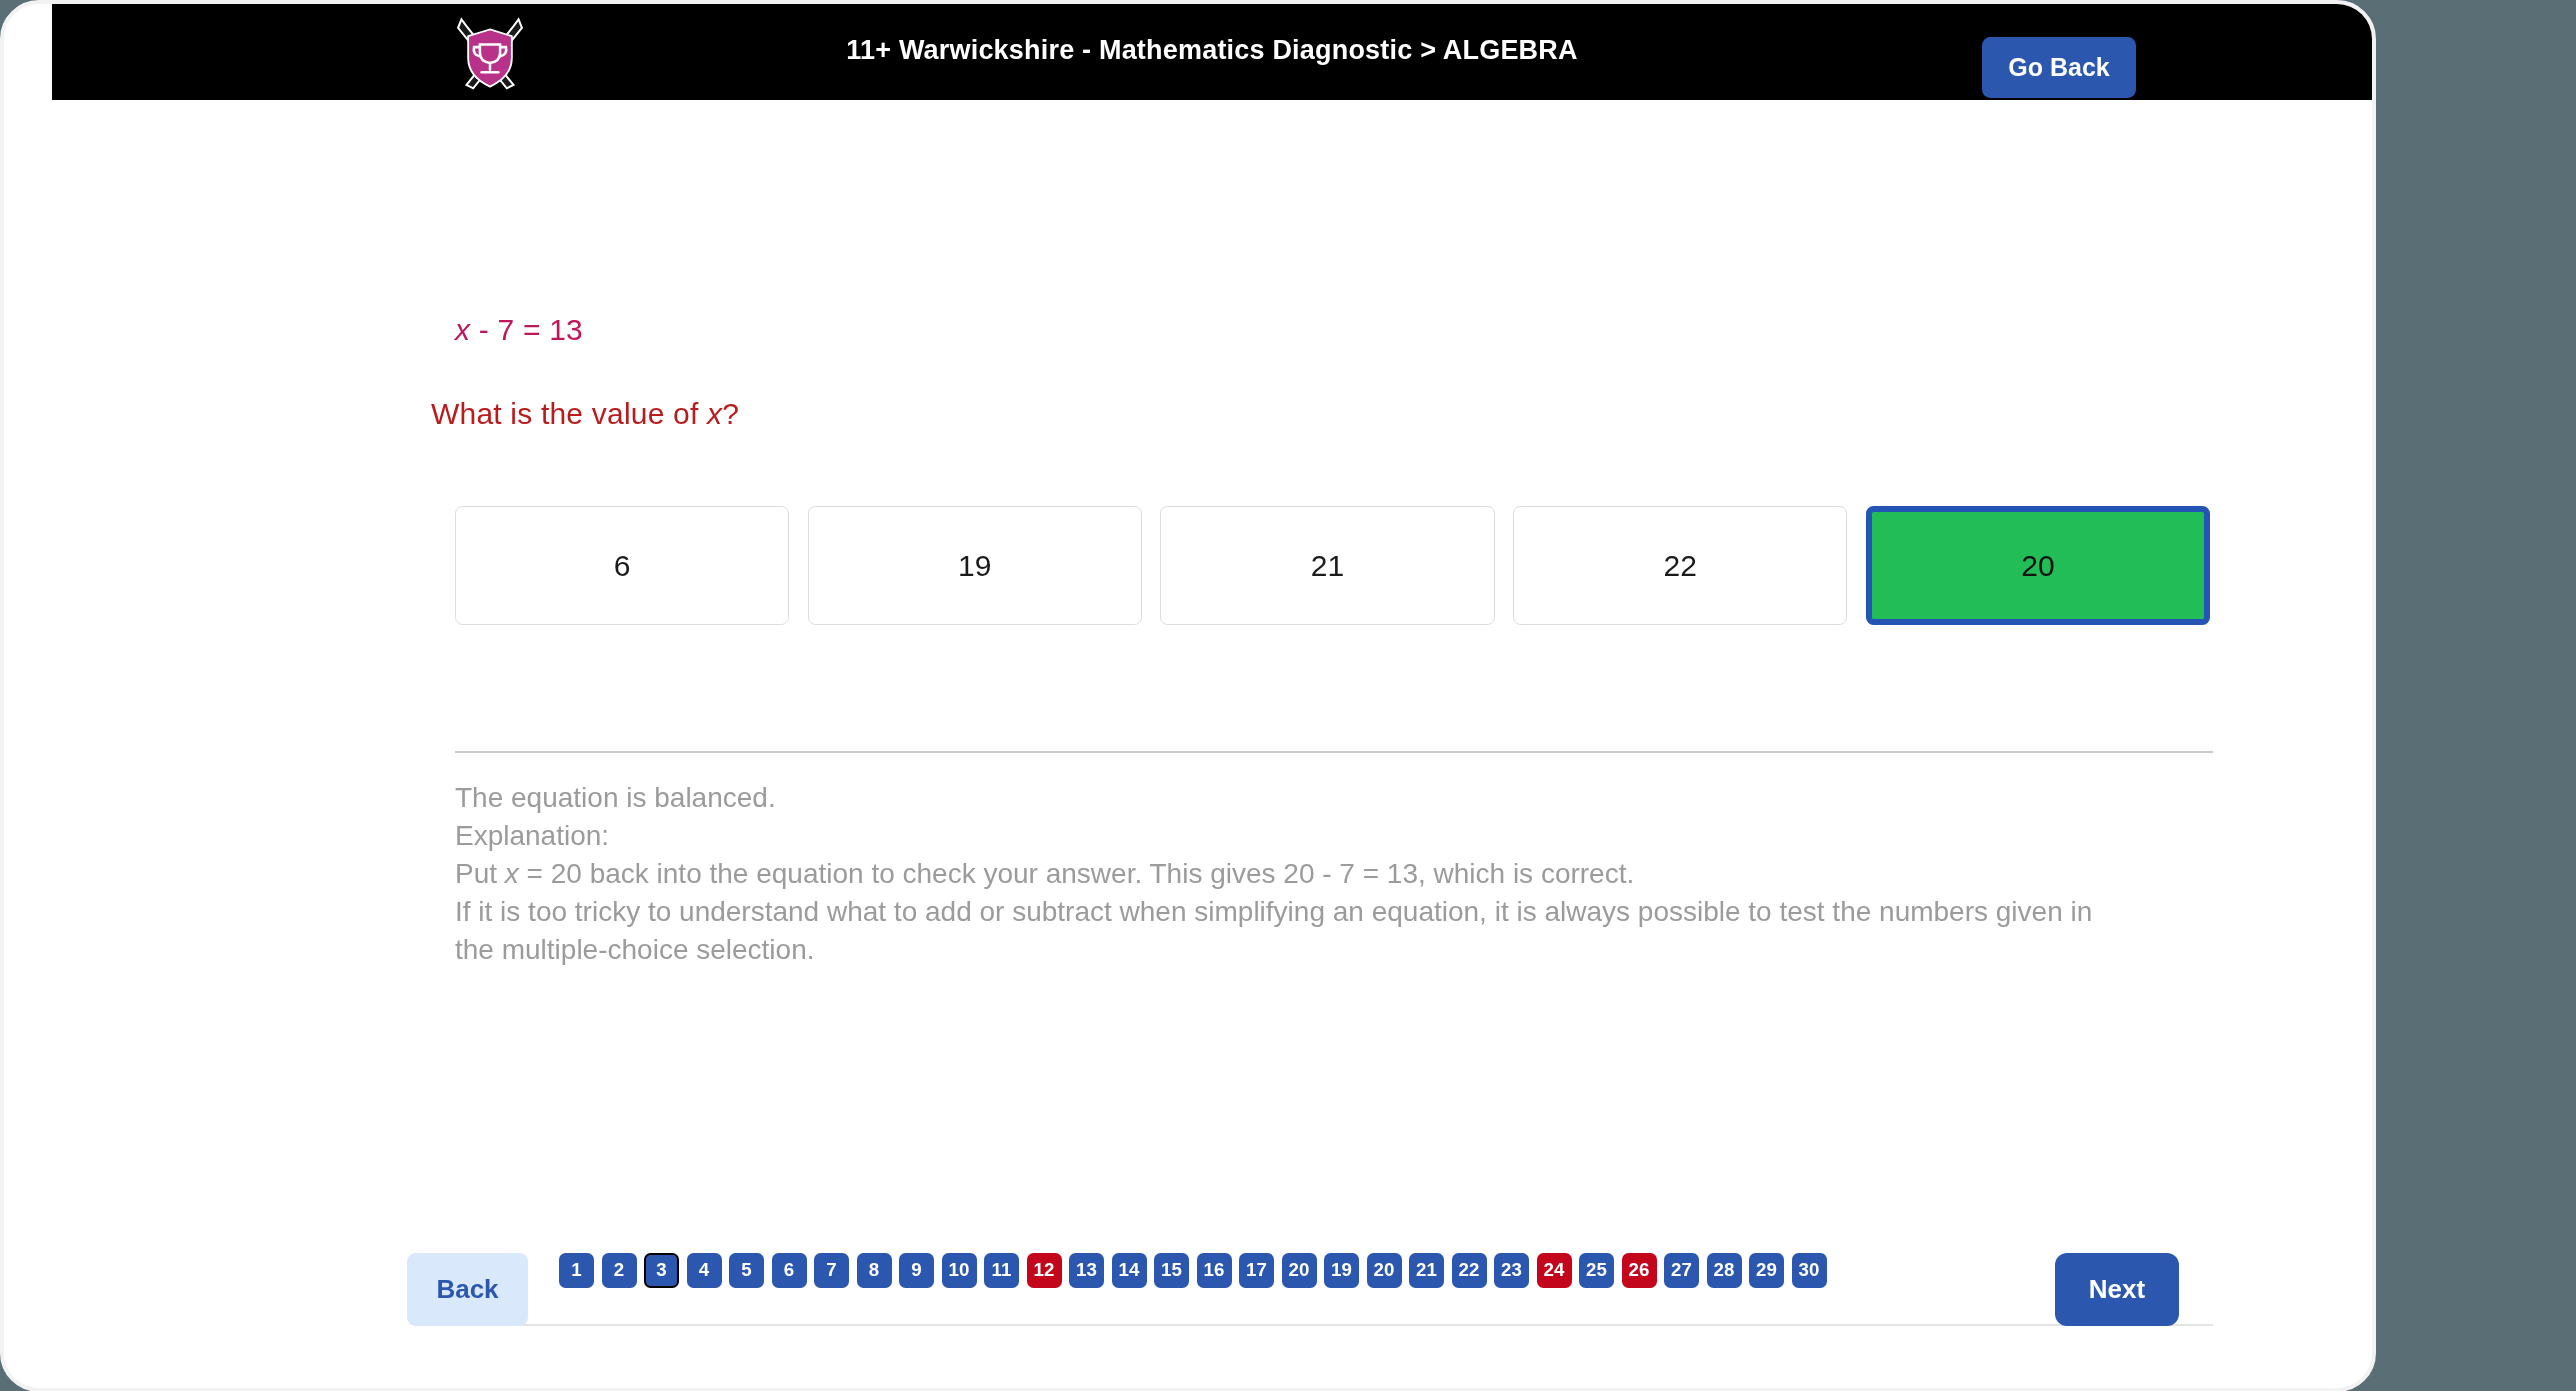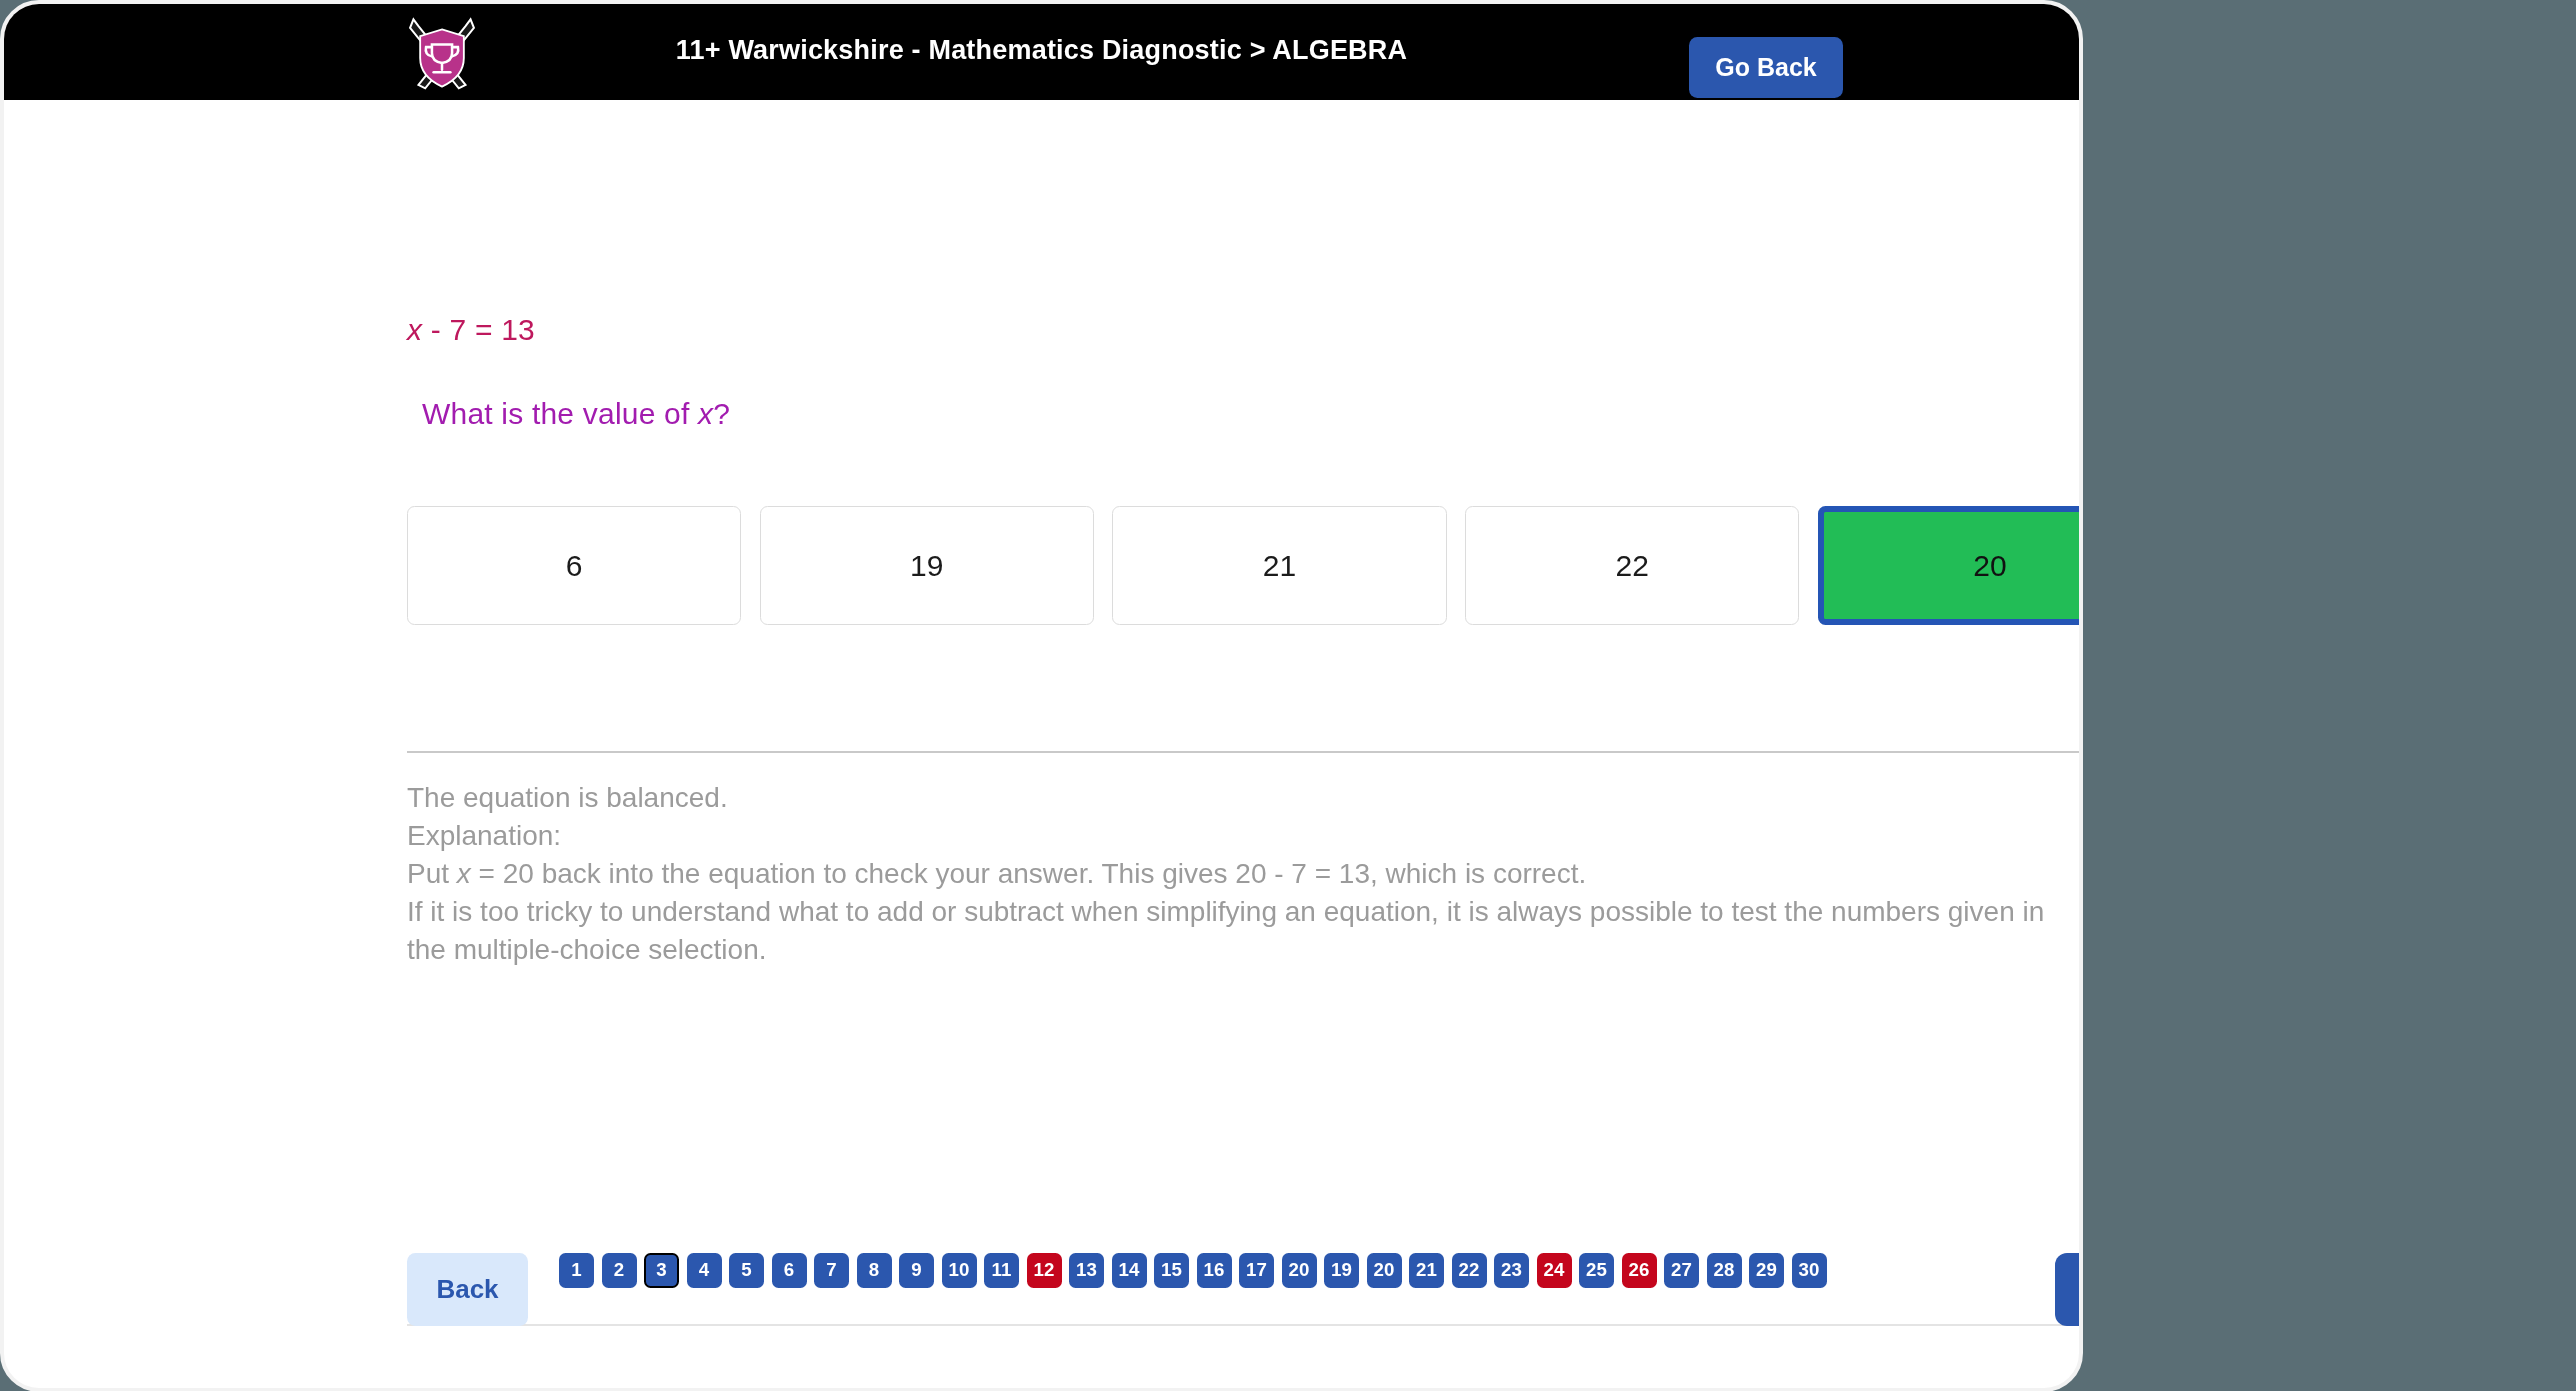--- a/index.html
+++ b/index.html
@@ -10,27 +10,28 @@
     width: 2576px;
     height: 1392px;
     background: #5a6e75;
     font-family: "Liberation Sans", sans-serif;
     overflow: hidden;
   }
   .window {
     position: absolute;
     left: 0;
     top: 0;
-    width: 2083px;
+    width: 2376px;
     height: 1392px;
     background: #ffffff;
     border-radius: 39px;
     border: 4.7px solid #f2f2f2;
     box-sizing: border-box;
     overflow: hidden;
+    padding-left: 48px;
   }
   
   .header {
     position: relative;
     height: 96px;
     background: #000000;
     display: flex;
     align-items: center;
   }
   .logo {
@@ -75,24 +76,24 @@
   .question-text {
     position: absolute;
     left: 403px;
     top: 213px;
     font-size: 30px;
     color: #be185d;
     letter-spacing: 0.2px;
   }
   .question-prompt {
     position: absolute;
-    left: 418px;
+    left: 379px;
     top: 297px;
     font-size: 30px;
-    color: #a21caf;
+    color: #b91c1c;
     letter-spacing: 0.2px;
   }
   .var {
     font-style: italic;
   }
   
   .options {
     position: absolute;
     left: 403px;
     top: 406px;

